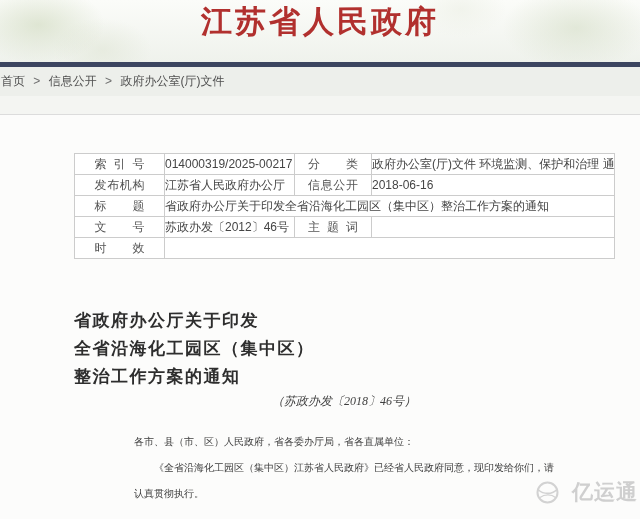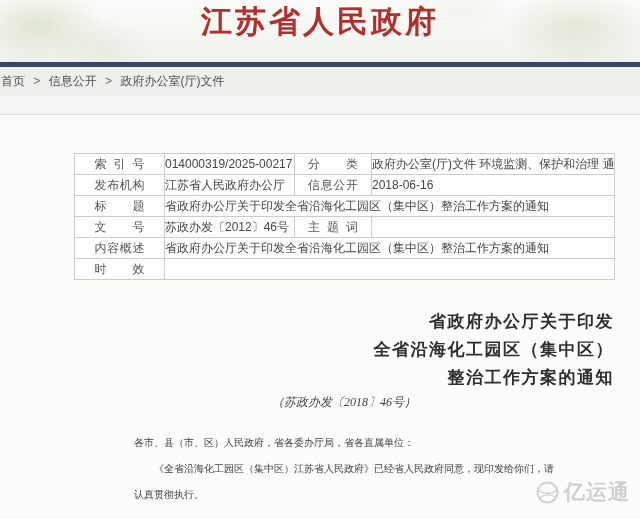--- a/index.html
+++ b/index.html
@@ -41,39 +41,39 @@
   table.meta{
     margin:38px 0 0 74px;border-collapse:collapse;table-layout:fixed;width:540px;
     font-size:12px;background:#ffffff;
   }
   table.meta td{border:1px solid #cccccc;height:20px;padding:0;overflow:hidden;white-space:nowrap;}
   td.lbl{text-align:center;color:#555555;}
   span.j{display:inline-block;width:50px;text-align:justify;text-align-last:justify;}
   td.val{padding-left:9px;color:#454545;}
 
   .doc-title{
-    width:540px;margin:28px 0 0 74px;
+    width:540px;margin:48px 0 0 74px;
     font-family:"Liberation Serif","DejaVu Serif",serif;
     font-size:17px;font-weight:bold;color:#2e2e2e;
-    text-align:right;line-height:28px;letter-spacing:1.5px;
+    text-align:left;line-height:28px;letter-spacing:1.5px;
   }
   .tline{display:block;}
   .doc-number{
     width:540px;margin:3px 0 7px 74px;text-align:center;
     font-family:"Liberation Serif","DejaVu Serif",serif;font-style:italic;
     font-size:12px;color:#3e3e3e;line-height:15px;
   }
   .doc-body{margin:20px 0 0 134px;width:424px;font-size:10px;line-height:26px;color:#3d3d3d;}
   .doc-body p{margin:0;}
   .para{text-indent:2em;}
 
   
   .watermark{
     position:absolute;top:478px;left:535px;
-    display:flex;align-items:center;gap:4px;
+    display:flex;align-items:center;gap:12px;
     color:#cfcfcf;font-size:21px;font-weight:bold;letter-spacing:1px;white-space:nowrap;
   }
 </style>
 </head>
 <body>
 
 <div class="page">
 
   <header class="banner">
     <div class="site-name">江苏省人民政府</div>
@@ -117,24 +117,20 @@
         <td class="lbl"><span class="j">标题</span></td>
         <td class="val" colspan="3">省政府办公厅关于印发全省沿海化工园区（集中区）整治工作方案的通知</td>
       </tr>
       <tr>
         <td class="lbl"><span class="j">文号</span></td>
         <td class="val">苏政办发〔2012〕46号</td>
         <td class="lbl"><span class="j">主题词</span></td>
         <td class="val"></td>
       </tr>
       <tr>
-        <td class="lbl"><span class="j">内容概述</span></td>
-        <td class="val" colspan="3">省政府办公厅关于印发全省沿海化工园区（集中区）整治工作方案的通知</td>
-      </tr>
-      <tr>
         <td class="lbl"><span class="j">时效</span></td>
         <td class="val" colspan="3"></td>
       </tr>
     </tbody>
       </table>
 
     <h1 class="doc-title">
       <span class="tline">省政府办公厅关于印发</span>
       <span class="tline">全省沿海化工园区（集中区）</span>
       <span class="tline">整治工作方案的通知</span>

